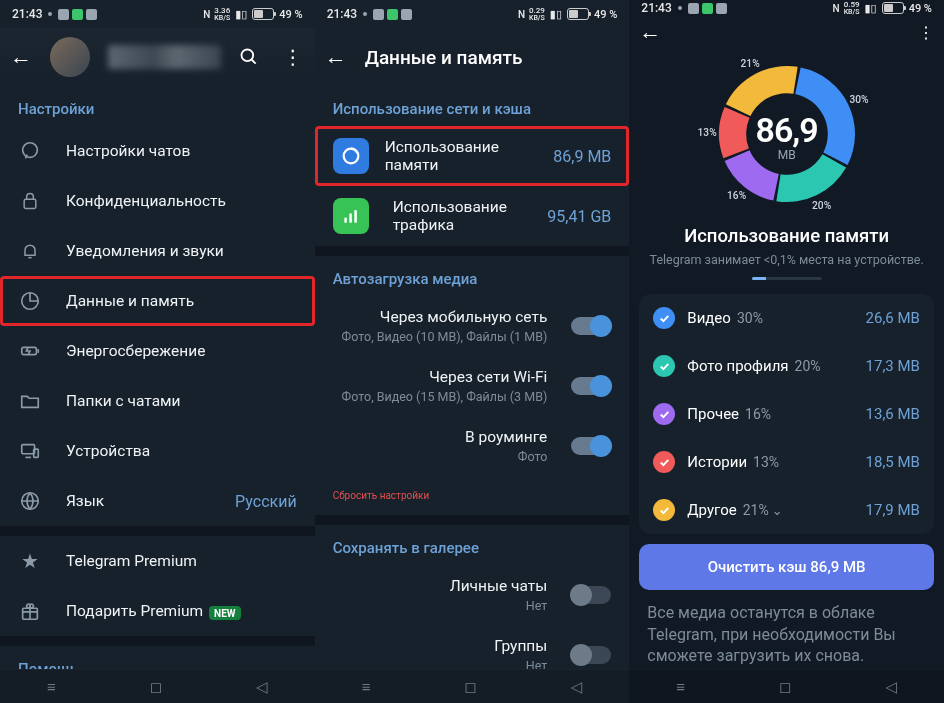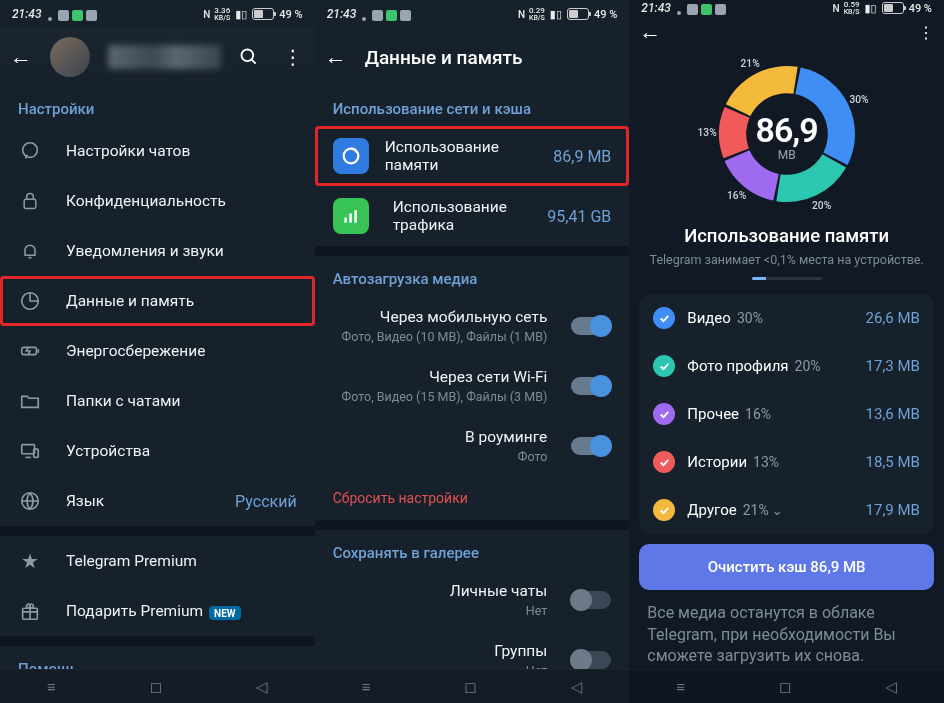--- a/index.html
+++ b/index.html
@@ -21,21 +21,21 @@
   .screen:nth-child(3) { background: #111924; }
   
   .statusbar {
     height: 28px;
     display: flex; align-items: center; justify-content: space-between;
     padding: 0 12px;
     font-size: 12px;
     font-weight: 500;
     color: #e9e9e9;
   }
-  .sb-left { display: flex; align-items: flex-end; gap: 6px; font-style: italic; }
+  .sb-left { display: flex; align-items: center; gap: 6px; }
   .sb-icons { display: flex; gap: 3px; }
   .sb-ic { width: 11px; height: 11px; border-radius: 2px; background: #9aa5b1; }
   .sb-right { display: flex; align-items: center; gap: 5px; font-size: 11px; }
   .sb-dot { width: 4px; height: 4px; border-radius: 50%; background: #9aa5b1; }
   .nfc { font-size: 10px; letter-spacing: -1px; }
   .kbs { font-size: 8px; line-height: 1; display: inline-flex; flex-direction: column; }
   .batt { width: 22px; height: 12px; border: 1px solid #ccc; border-radius: 3px; position: relative; }
   .batt::after { content:''; position:absolute; right:-3px; top:3px; width:2px; height:4px; background:#ccc; border-radius:0 1px 1px 0; }
   .batt::before { content:''; position:absolute; left:1px; top:1px; width:45%; height:8px; background:#ccc; border-radius:1px; }
 
@@ -79,21 +79,21 @@
     width: 24px; height: 24px; flex: 0 0 auto;
     display:flex; justify-content:center; align-items:center;
     color: #8a9aa9;
   }
   .row .label { flex: 1; font-size: 15.5px; color: #f0f3f6; }
   .row .sub { font-size: 12.5px; color: #7d8b99; margin-top: 3px; }
   .row .value { font-size: 16px; color: #6ea1d6; }
   .row.hl { outline: 3px solid #e3262a; outline-offset: -3px; border-radius: 4px; }
   .divider { height: 10px; background: #0f1620; }
   .badge-new {
-    background: #0369a1; color: #fff; font-size: 10px; font-weight: 700;
+    background: #15803d; color: #fff; font-size: 10px; font-weight: 700;
     padding: 1.5px 5px; border-radius: 4px; margin-left: 6px;
   }
   .star-ic { color: #9b6dff; font-size: 20px; }
   .gift-ic { color:#8a9aa9; font-size:18px; }
   .toggle {
     width: 40px; height: 18px; border-radius: 11px;
     background: #667a90; position: relative; flex:0 0 auto;
   }
   .toggle::after {
     content:''; position:absolute; right:-1px; top:-2px;
@@ -102,21 +102,21 @@
   .toggle.off { background:#3b4754; }
   .toggle.off::after { left:-1px; right:auto; background:#6d7a87; }
   .col { display:flex; flex-direction:column; flex:1;align-items:flex-end; }
   .iconbox {
     width: 36px; height: 36px; border-radius: 8px;
     display:flex; justify-content:center; align-items:center;
     font-size: 18px; color:#fff;
   }
   .ib-blue { background:#2f7be0; }
   .ib-green { background:#38c356; }
-  .reset { color:#e15151; font-size:14px; padding: 14px 18px; }
+  .reset { color:#e15151; font-size:10px; padding: 14px 18px; }
 
   
   .s3-header { height:50px; display:flex; align-items:center; padding:0 10px; gap:16px; }
   .s3-body { flex:1; display:flex; flex-direction:column; }
   .chart-wrap { display:flex; justify-content:center; padding: 2px 0 6px; position:relative; }
   .donut-center {
     position:absolute; left:50%; top:50%; transform:translate(-50%,-50%);
     text-align:center;
   }
   .dc-val { font-size: 34px; font-weight: 600; letter-spacing: -1px; }

